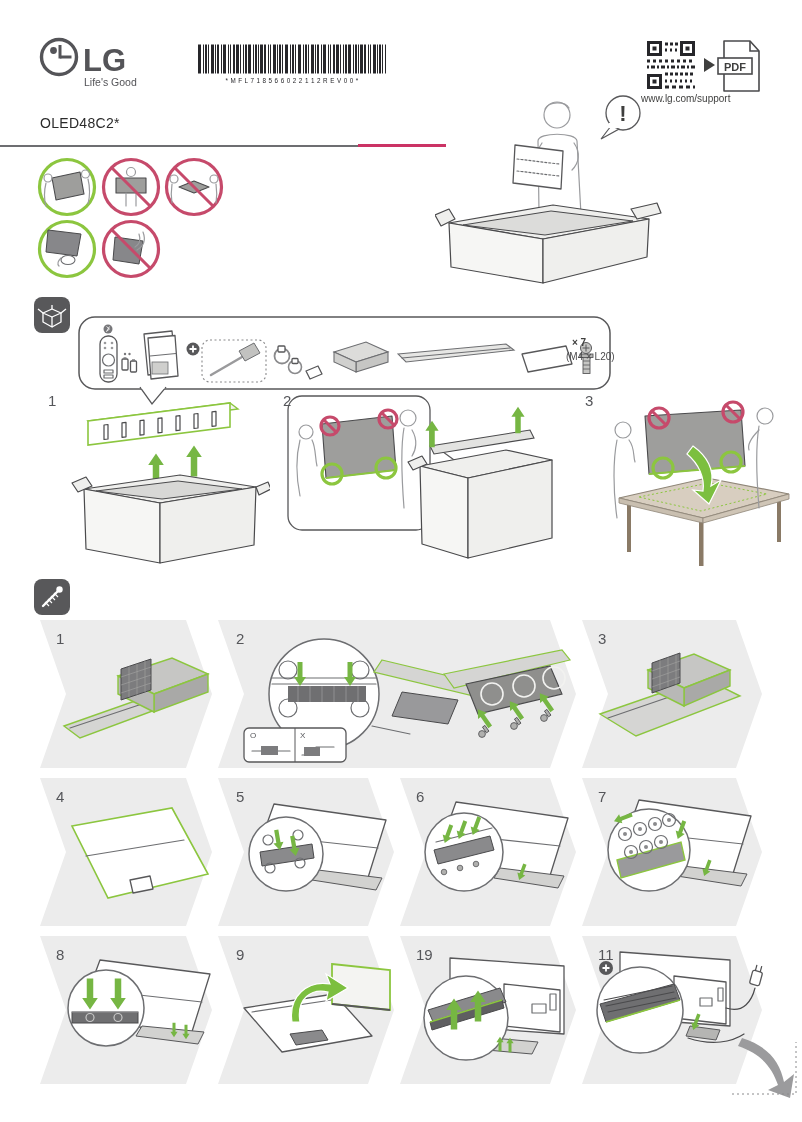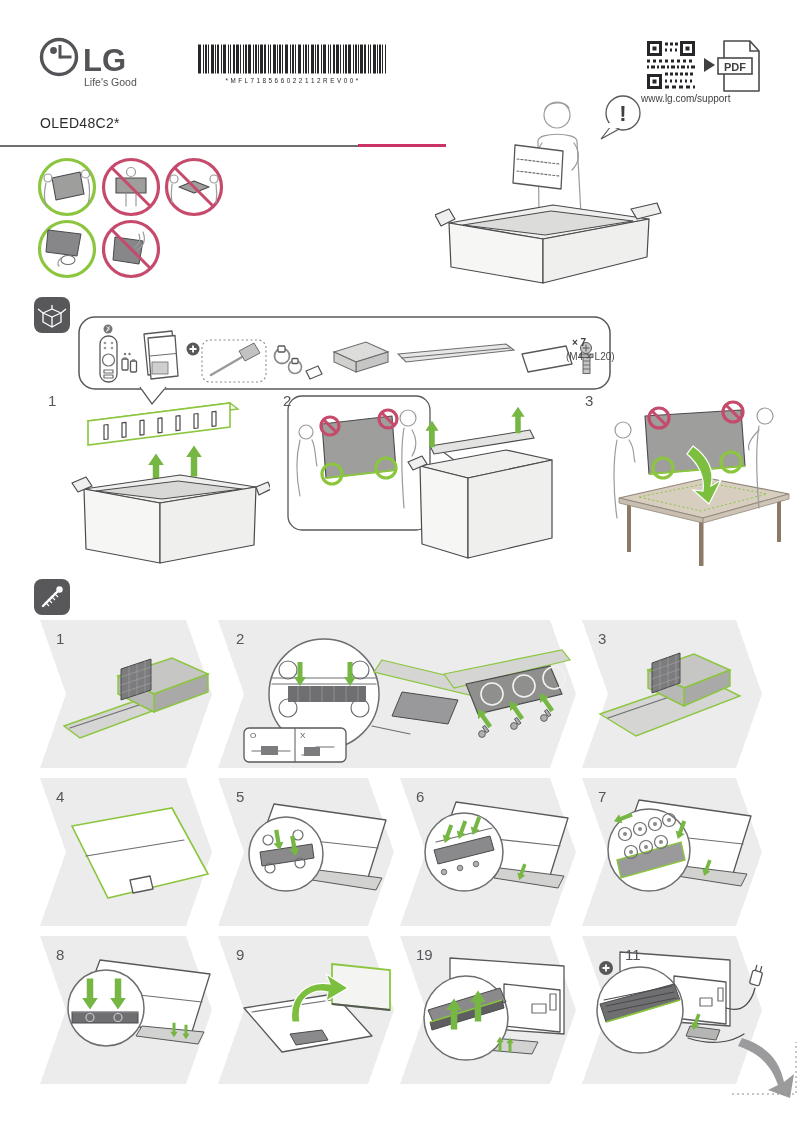--- a/index.html
+++ b/index.html
@@ -351,21 +351,21 @@
   <div class="num" style="left:56px;top:630px">1</div>
   <div class="num" style="left:236px;top:630px">2</div>
   <div class="num" style="left:598px;top:630px">3</div>
   <div class="num" style="left:56px;top:788px">4</div>
   <div class="num" style="left:236px;top:788px">5</div>
   <div class="num" style="left:416px;top:788px">6</div>
   <div class="num" style="left:598px;top:788px">7</div>
   <div class="num" style="left:56px;top:946px">8</div>
   <div class="num" style="left:236px;top:946px">9</div>
   <div class="num" style="left:416px;top:946px">19</div>
-  <div class="num" style="left:625px;top:946px">11</div>
+  <div class="num" style="left:598px;top:946px">11</div>
 
   <svg class="ill" style="left:58px;top:640px" width="160" height="120">
     <polygon points="6,86 108,50 124,60 22,98" fill="#d5d5d3" stroke="#8cc63f" stroke-width="1.4"></polygon>
     <line x1="12" y1="88" x2="114" y2="54" class="s-ln"></line>
     <polygon points="60,36 114,18 150,34 96,54" fill="#c6c6c4" stroke="#8cc63f" stroke-width="1.4"></polygon>
     <polygon points="96,54 150,34 150,52 96,72" fill="#a9a9a7" stroke="#8cc63f" stroke-width="1.4"></polygon>
     <polygon points="60,36 96,54 96,72 60,54" fill="#b8b8b6" stroke="#8cc63f" stroke-width="1.4"></polygon>
     <polygon points="63,29 93,19 93,50 63,60" fill="#7c7c7e" stroke="#4a4a4c" stroke-width="1"></polygon>
     <g stroke="#a5a5a3" stroke-width=".6">
       <line x1="63" y1="37" x2="93" y2="27"></line>

